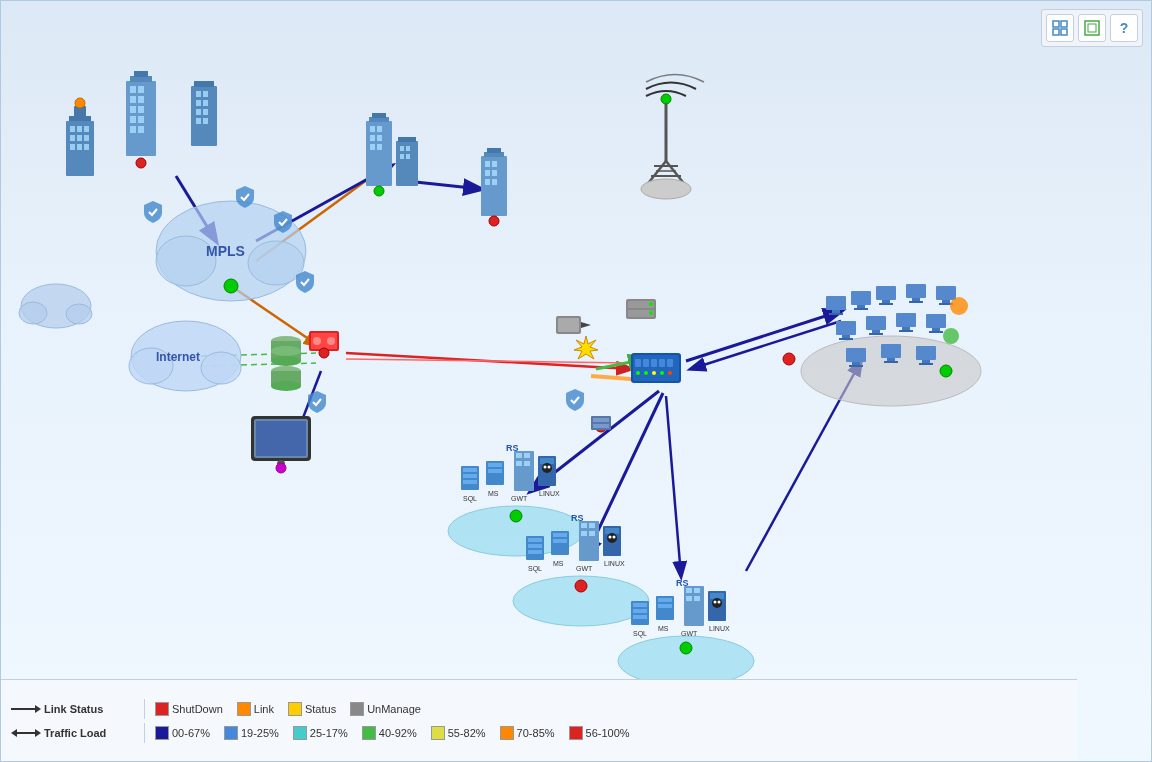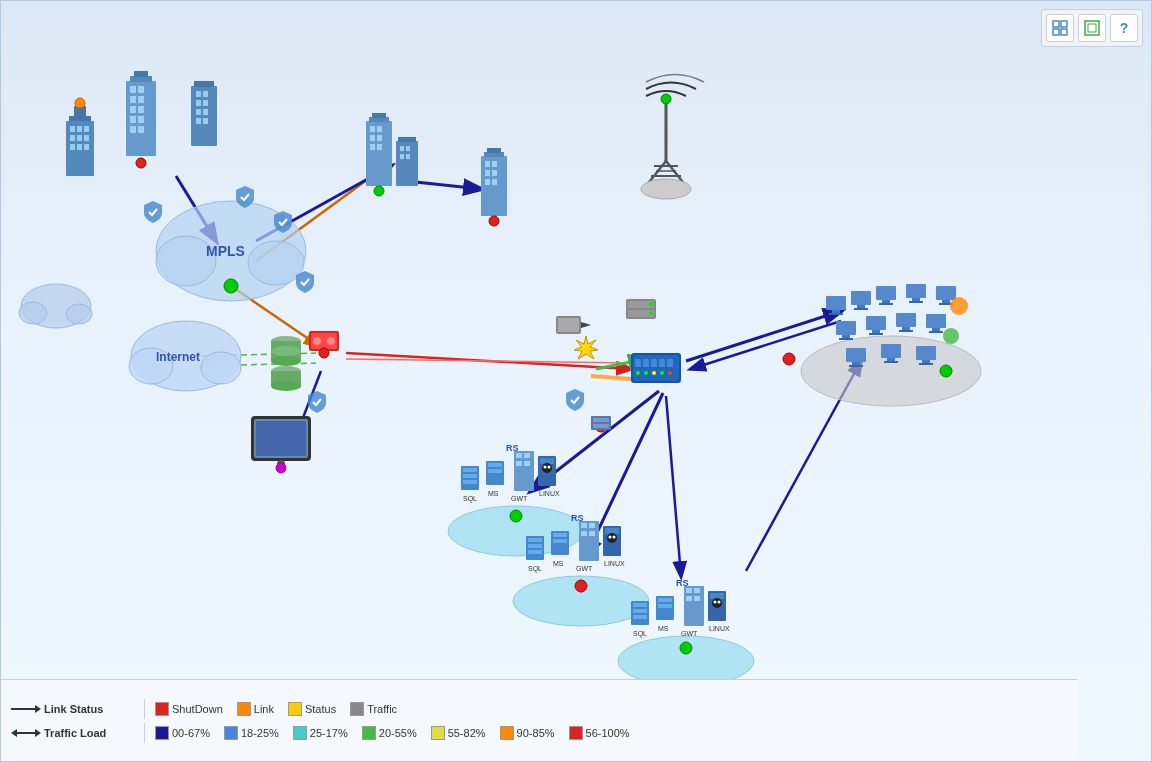--- a/index.html
+++ b/index.html
@@ -646,58 +646,58 @@
       <div class="legend-item">
         <div class="legend-color-box" style="background:#ff8800;"></div>
         <span class="legend-label">Link</span>
       </div>
       <div class="legend-item">
         <div class="legend-color-box" style="background:#ffcc00;"></div>
         <span class="legend-label">Status</span>
       </div>
       <div class="legend-item">
         <div class="legend-color-box" style="background:#888888;"></div>
-        <span class="legend-label">Traffic</span>
+        <span class="legend-label">UnManage</span>
       </div>
     </div>
 
     <div class="legend-row">
 
       <div style="display:flex; align-items:flex-end; gap:3px; min-width:100px;">
         <svg width="30" height="12">
           <polygon points="0,6 6,2 6,10" fill="#333"></polygon>
           <line x1="6" y1="6" x2="24" y2="6" stroke="#333" stroke-width="2"></line>
           <polygon points="24,2 30,6 24,10" fill="#333"></polygon>
         </svg>
         <span class="legend-title">Traffic Load</span>
       </div>
       <div class="legend-divider"></div>
       <div class="legend-item">
         <div class="legend-color-box" style="background:#1a1a99;"></div>
         <span class="legend-label">00-67%</span>
       </div>
       <div class="legend-item">
         <div class="legend-color-box" style="background:#4488dd;"></div>
-        <span class="legend-label">18-25%</span>
+        <span class="legend-label">19-25%</span>
       </div>
       <div class="legend-item">
         <div class="legend-color-box" style="background:#44cccc;"></div>
         <span class="legend-label">25-17%</span>
       </div>
       <div class="legend-item">
         <div class="legend-color-box" style="background:#44bb44;"></div>
-        <span class="legend-label">20-55%</span>
+        <span class="legend-label">40-92%</span>
       </div>
       <div class="legend-item">
         <div class="legend-color-box" style="background:#dddd44;"></div>
         <span class="legend-label">55-82%</span>
       </div>
       <div class="legend-item">
         <div class="legend-color-box" style="background:#ff8800;"></div>
-        <span class="legend-label">90-85%</span>
+        <span class="legend-label">70-85%</span>
       </div>
       <div class="legend-item">
         <div class="legend-color-box" style="background:#dd2222;"></div>
         <span class="legend-label">56-100%</span>
       </div>
     </div>
   </div>
 
 </div>
 

